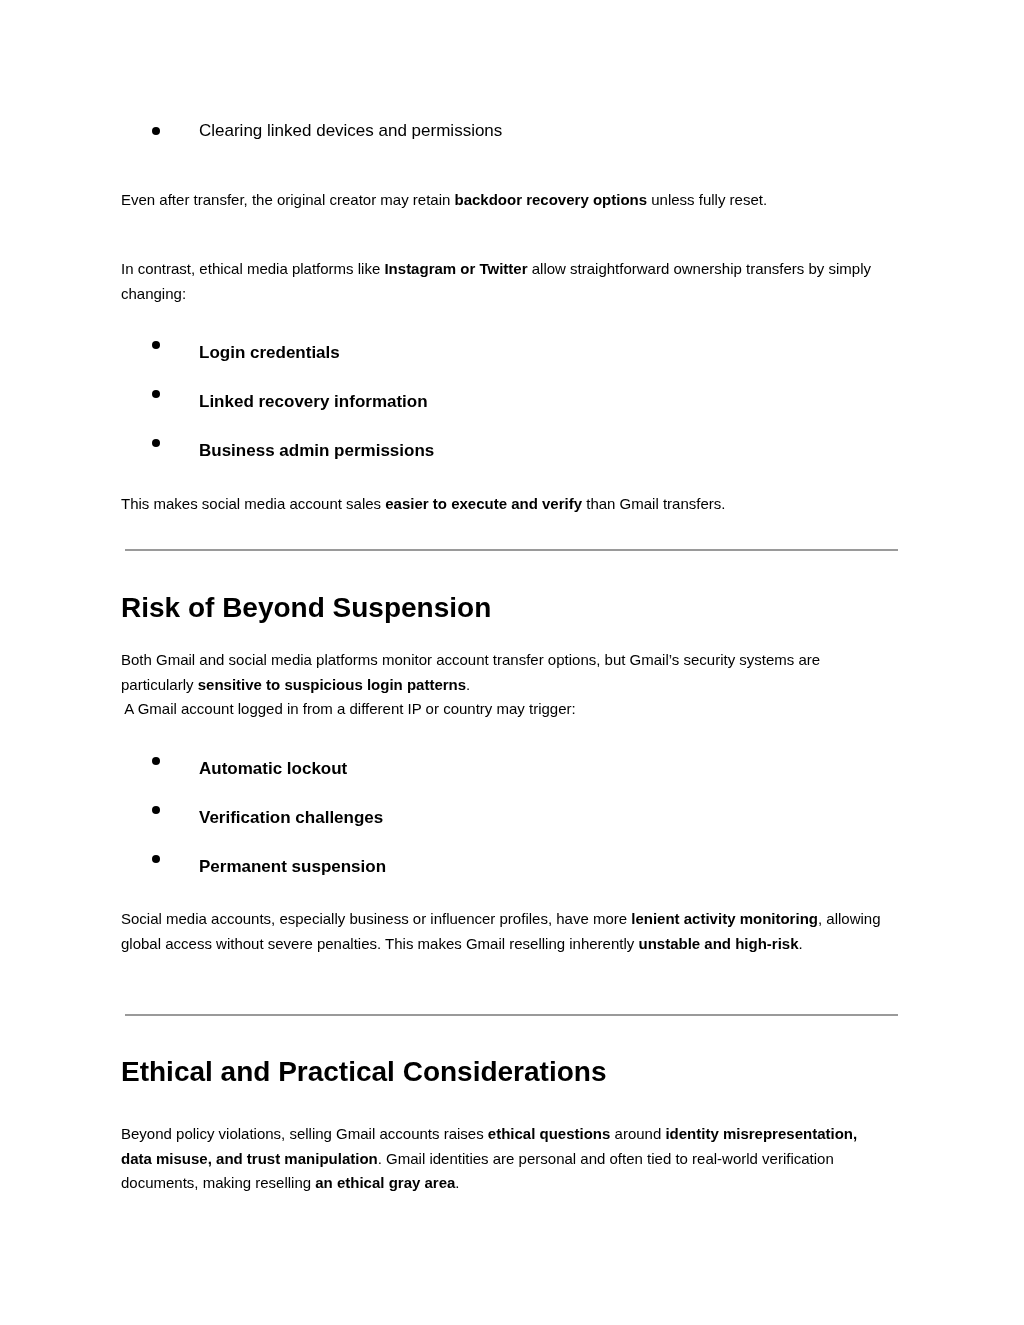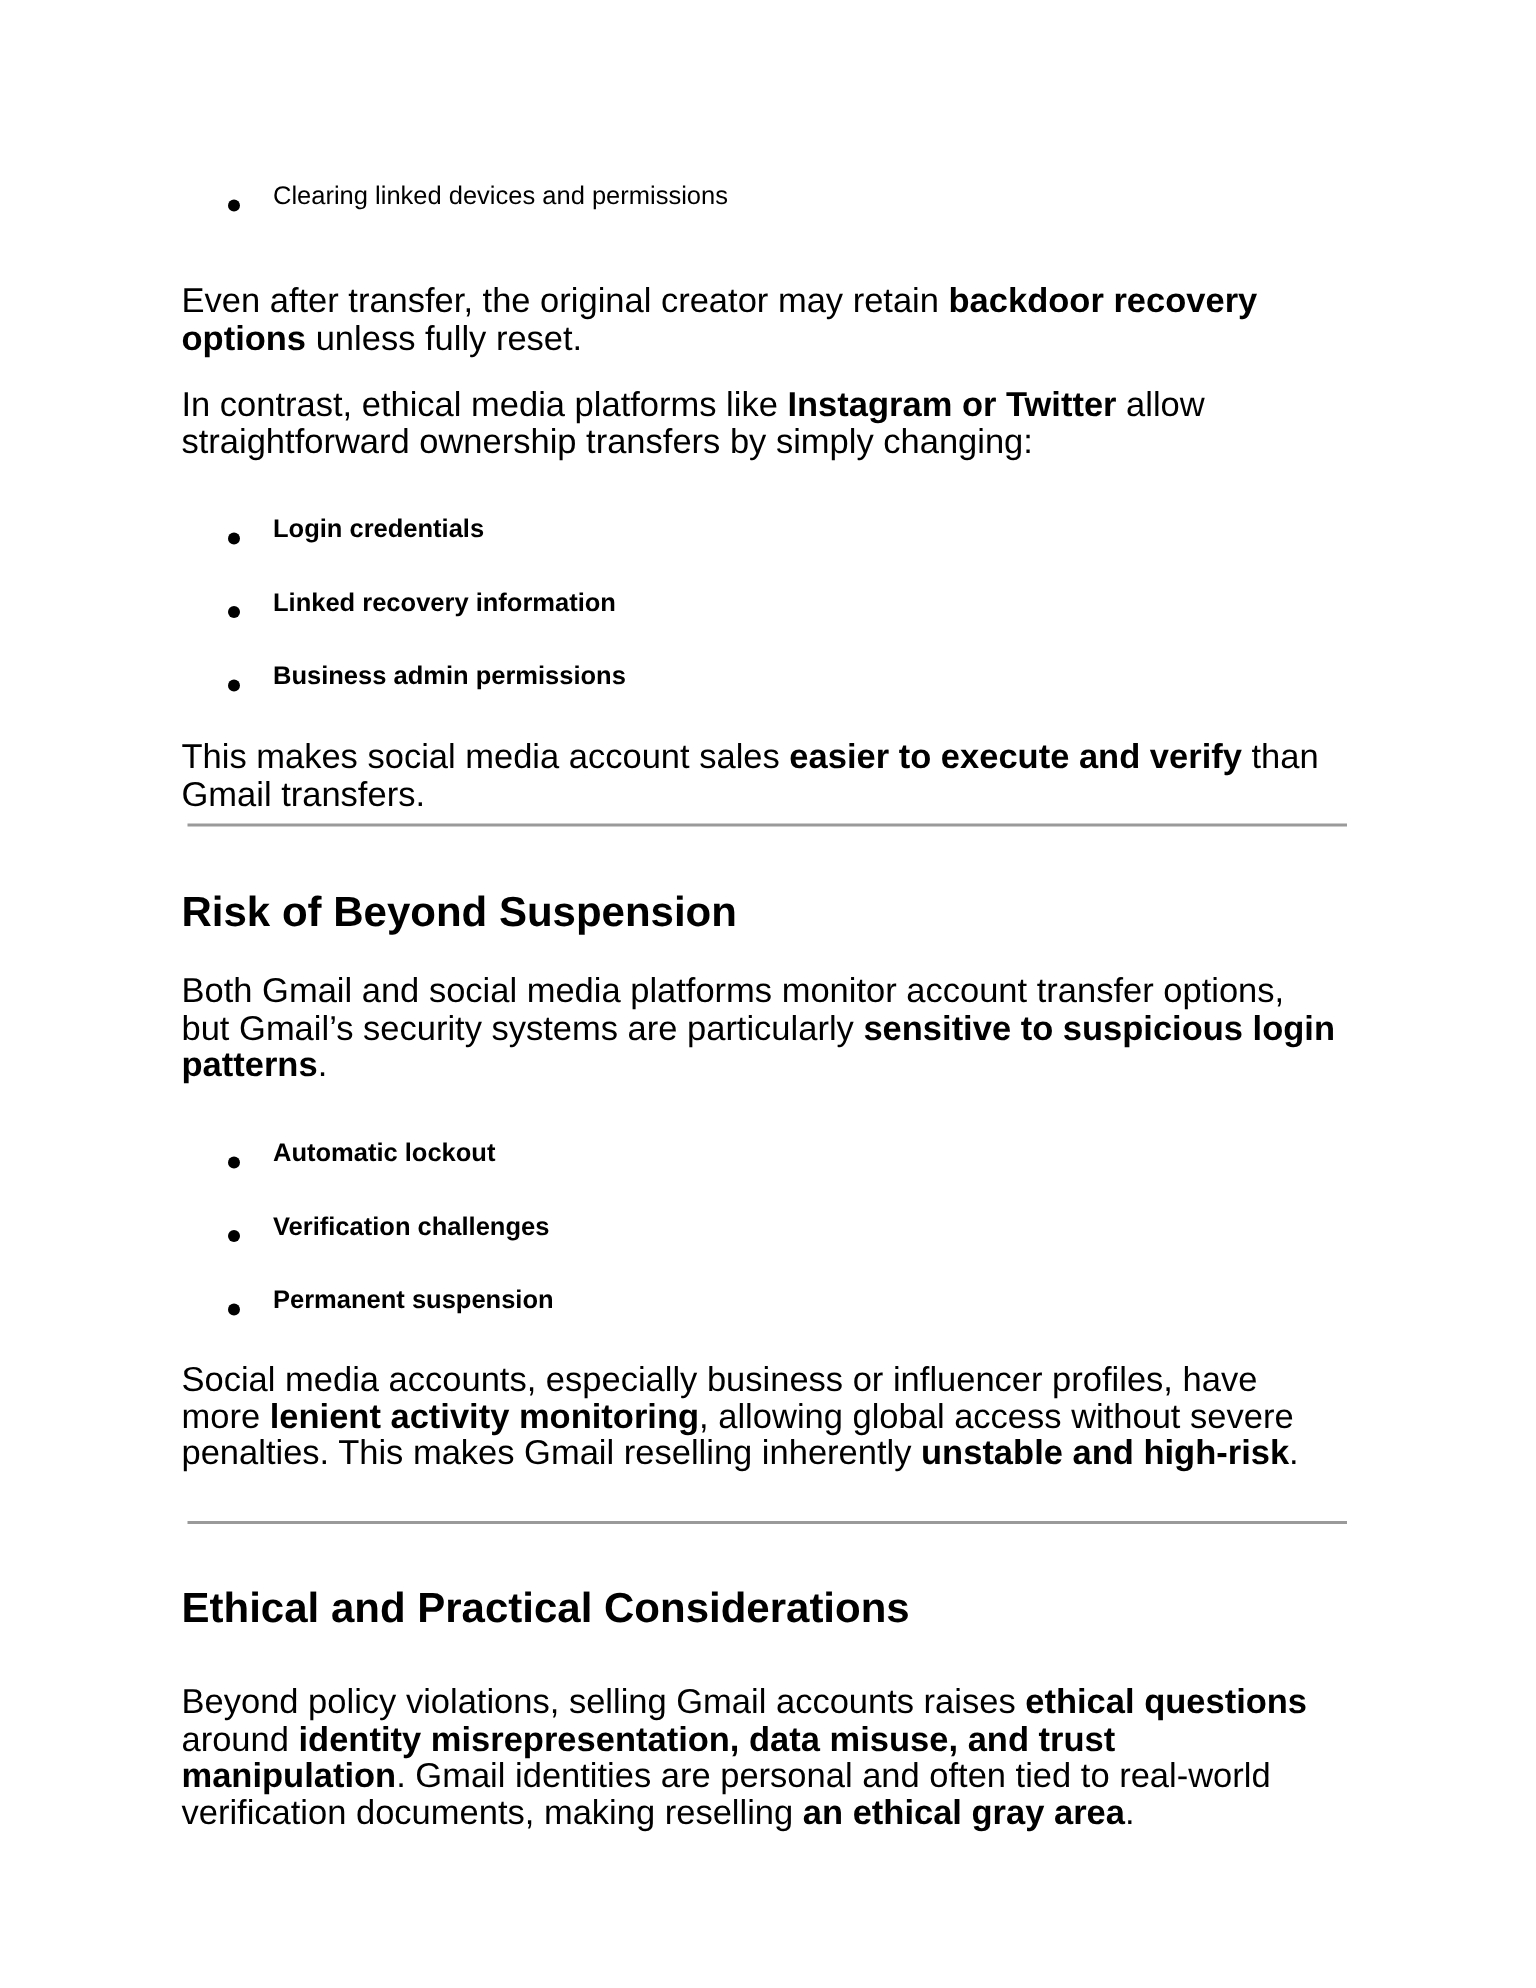--- a/index.html
+++ b/index.html
@@ -4,25 +4,25 @@
   <style>
     html, body { margin: 0; padding: 0; background: #ffffff; }
     body {
       width: 1024px; height: 1325px; position: relative; overflow: hidden;
       font-family: "Liberation Sans", sans-serif; color: #000000;
     }
     .page { position: absolute; left: 0; top: 0; width: 1024px; height: 1325px; }
     .abs { position: absolute; }
     .para {
       left: 121px; width: 770px;
-      font-size: 23px; line-height: 24.5px;
+      font-size: 15px; line-height: 24.5px;
     }
     .bullet {
       left: 150px; font-size: 17px; line-height: 20px;
-      display: flex; align-items: flex-end;
+      display: flex; align-items: center; gap: 17px;
     }
     .bullet .dot {
       display: inline-block; width: 8px; height: 8px; border-radius: 50%;
       background: #000; margin-right: 22px; margin-left: 2px;
     }
     .bullet.bold .txt { font-weight: bold; margin-top: 16px; }
     .h2 {
       left: 121px; font-size: 28px; line-height: 34px; font-weight: bold;
     }
     .divider {
@@ -65,20 +65,21 @@
   <div class="abs para" style="top:492px;">
     <span>This makes social media account sales </span><b>easier to execute and verify</b><span> than Gmail transfers.</span>
   </div>
 
   <div class="abs divider" style="top:549px;"></div>
 
   <div class="abs h2" style="top:591px;">Risk of Beyond Suspension</div>
 
   <div class="abs para" style="top:648px;">
     <span>Both Gmail and social media platforms monitor account transfer options, but Gmail’s security systems are particularly </span><b>sensitive to suspicious login patterns</b><span>.</span><br>
+    <span style="white-space:pre;"> A Gmail account logged in from a different IP or country may trigger:</span>
   </div>
 
   <div class="abs bullet bold" style="top:743px;">
     <span class="dot"></span>
     <span class="txt">Automatic lockout</span>
   </div>
   <div class="abs bullet bold" style="top:792px;">
     <span class="dot"></span>
     <span class="txt">Verification challenges</span>
   </div>

